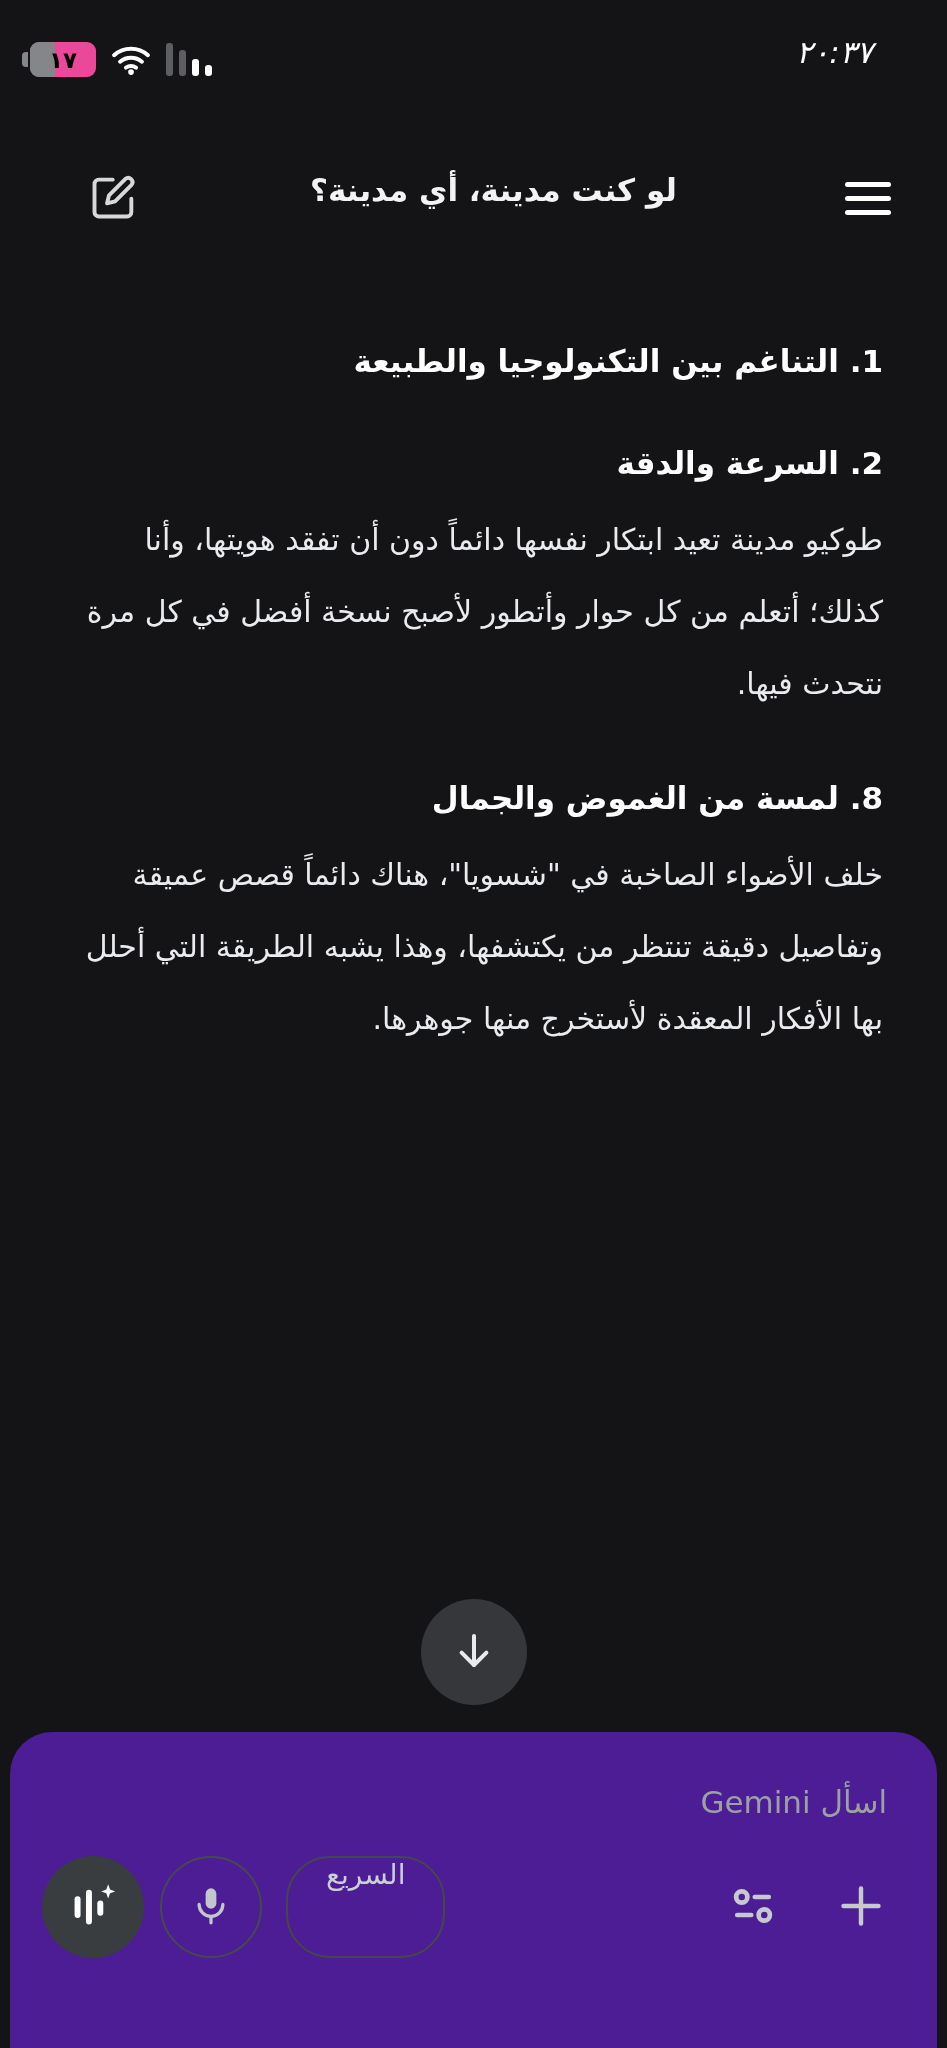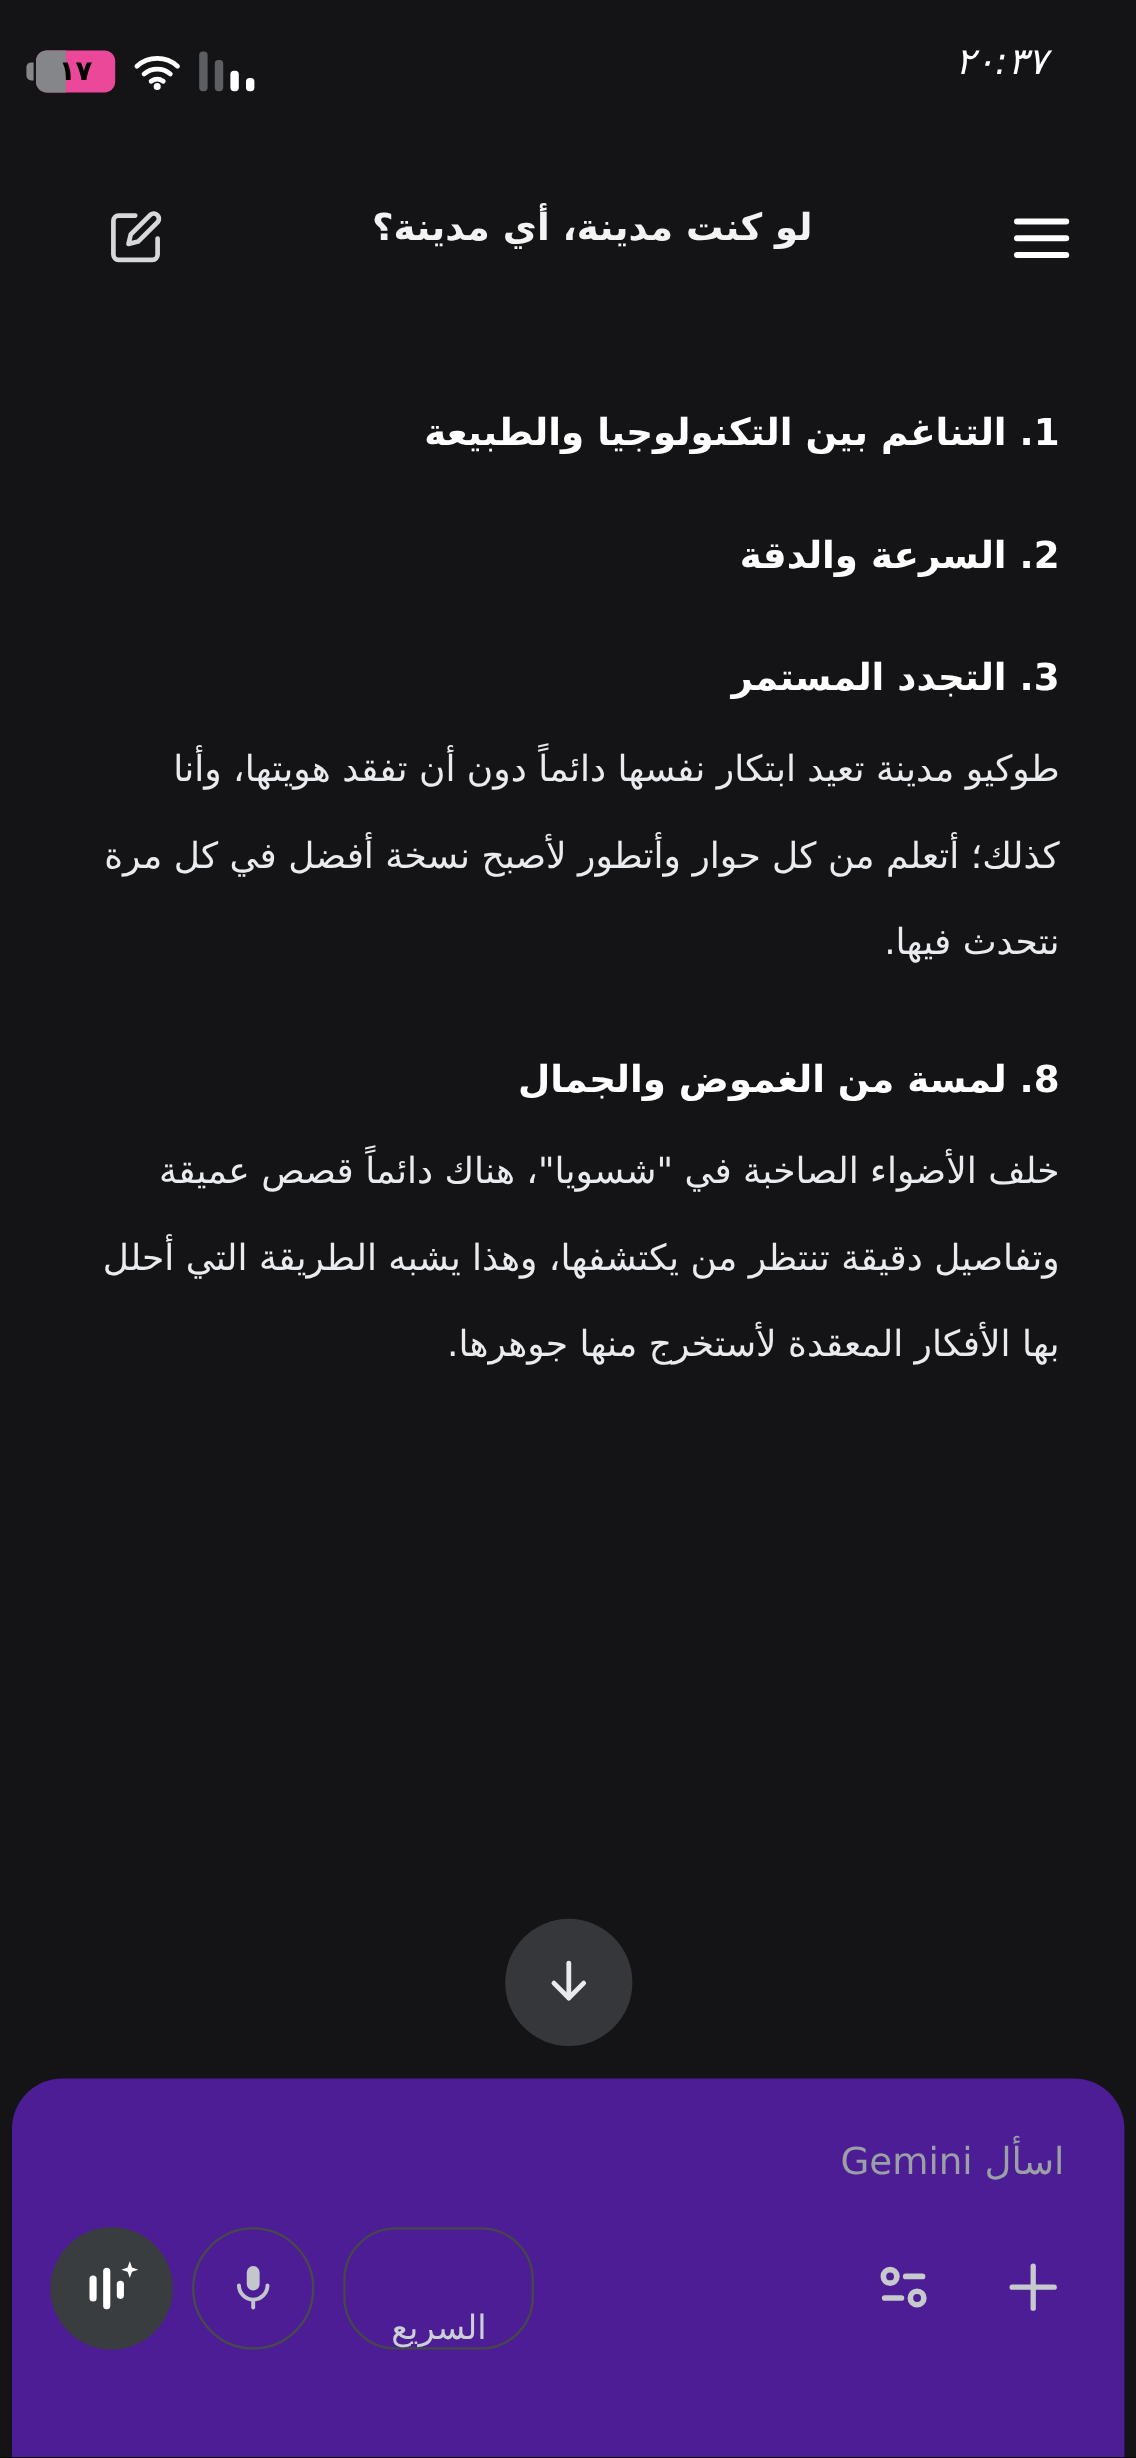--- a/index.html
+++ b/index.html
@@ -78,21 +78,21 @@
   .round-btn{
     width:102px; height:102px; border-radius:50%;
     display:flex; align-items:center; justify-content:center;
     border:none; cursor:pointer; background:none; flex:none;
   }
   .voice-btn{ background:#3a3d40; }
   .mic-btn{ border:2px solid #47494d; margin-left:16px; }
   .model-chip{
     margin-left:24px; height:102px; padding:0 38px; flex:none;
     border:2px solid #45474b; border-radius:44px; background:none; cursor:pointer;
-    display:flex; align-items:flex-end; color:#ccd0d4; font-size:28px;
+    display:flex; align-items:flex-start; color:#ccd0d4; font-size:28px;
     font-family:"DejaVu Sans", sans-serif;
   }
   .spacer{ flex:1; }
   .icon-btn{ background:none; border:none; cursor:pointer; flex:none;
     display:flex; align-items:center; justify-content:center; }
   .tune-btn{ width:64px; height:64px; }
   .plus-btn{ width:64px; height:64px; margin-left:44px; }
 </style>
 </head>
 <body>
@@ -138,21 +138,20 @@
       </svg>
     </button>
   </div>
 
   <div class="chat">
 
     <h3 class="msg-heading">1. التناغم بين التكنولوجيا والطبيعة</h3>
 
     <h3 class="msg-heading">2. السرعة والدقة</h3>
 
-    <h3 class="msg-heading">3. التجدد المستمر</h3>
     <p class="msg-text">طوكيو مدينة تعيد ابتكار نفسها دائماً دون أن تفقد هويتها، وأنا كذلك؛ أتعلم من كل حوار وأتطور لأصبح نسخة أفضل في كل مرة نتحدث فيها.</p>
 
     <h3 class="msg-heading">8. لمسة من الغموض والجمال</h3>
     <p class="msg-text">خلف الأضواء الصاخبة في "شسويا"، هناك دائماً قصص عميقة وتفاصيل دقيقة تنتظر من يكتشفها، وهذا يشبه الطريقة التي أحلل بها الأفكار المعقدة لأستخرج منها جوهرها.</p>
   </div>
 
   <button class="scroll-down">
     <span>
       <svg width="48" height="48" viewBox="0 0 24 24" fill="none" stroke="#e8eaed" stroke-width="2" stroke-linecap="round" stroke-linejoin="round">
         <path d="M12 4.5v14.5"></path>

